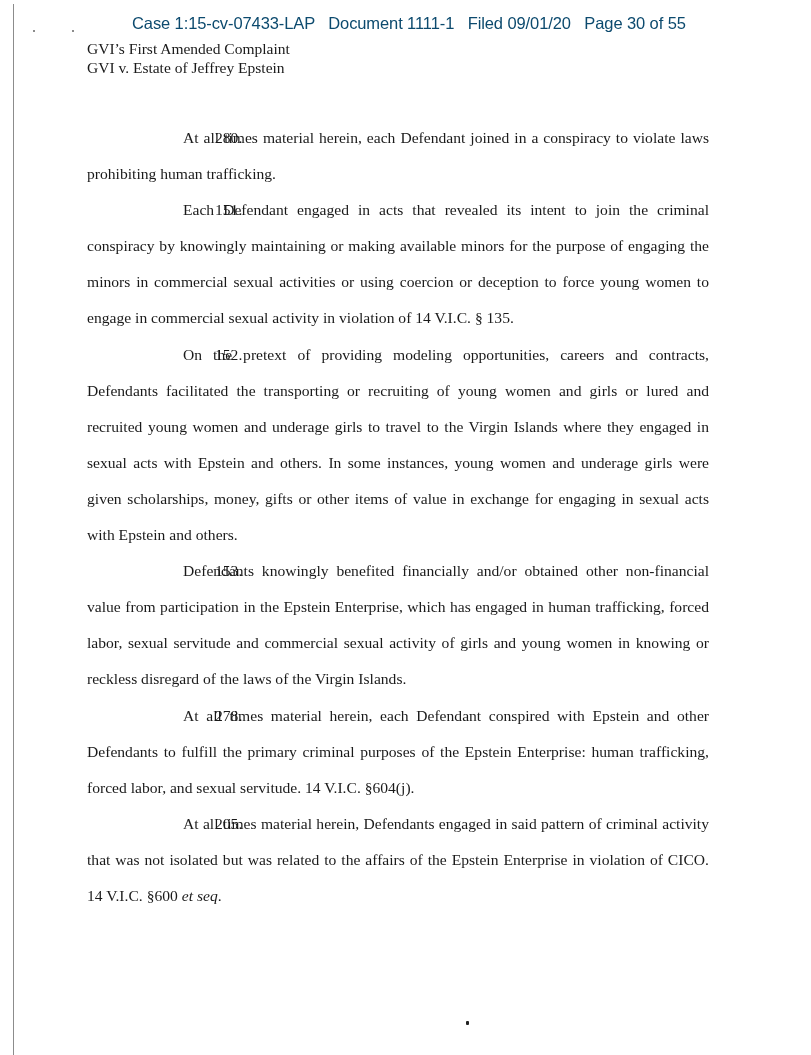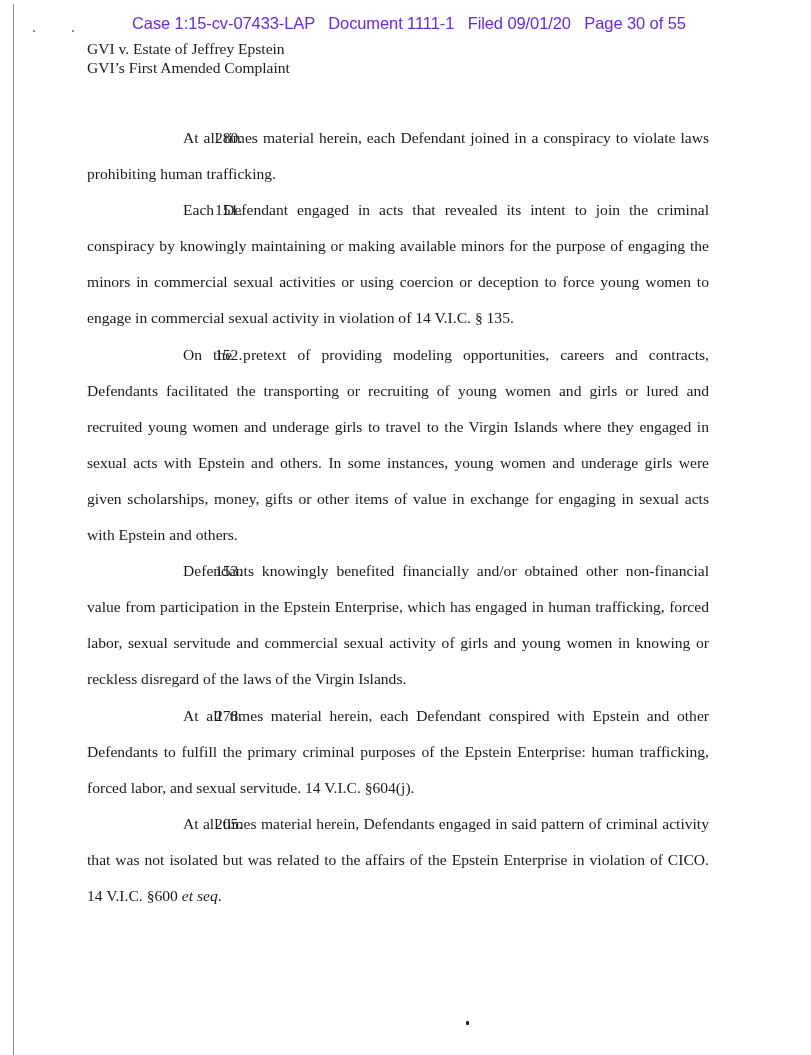--- a/index.html
+++ b/index.html
@@ -1,38 +1,38 @@
 <!DOCTYPE html>
 <html><head>
   <meta charset="utf-8">
   <style>
     html, body { margin: 0; padding: 0; background: #ffffff; }
     body { width: 811px; height: 1055px; position: relative; overflow: hidden; font-family: "Liberation Serif", serif; color: #1a1a1a; }
     .left-rule { position: absolute; left: 13px; top: 4px; width: 1px; height: 1051px; background: #8c8c8c; }
     .speck { position: absolute; width: 2px; height: 2px; background: #666; border-radius: 1px; }
-    .filing-header { position: absolute; left: 132px; top: 14px; font-family: "Liberation Sans", sans-serif; font-size: 16.5px; color: #6d28d9; white-space: pre; letter-spacing: -0.1px; }
+    .filing-header { position: absolute; left: 132px; top: 14px; font-family: "Liberation Sans", sans-serif; font-size: 16.5px; color: #0c4a6e; white-space: pre; letter-spacing: -0.1px; }
     .caption { position: absolute; left: 87px; top: 40px; font-size: 15.5px; line-height: 18.5px; }
     .caption b { font-weight: bold; }
     .body-text { position: absolute; left: 87px; top: 120px; width: 622px; font-size: 15.6px; line-height: 36.1px; }
     .para { margin: 0 0 0 0; text-align: justify; text-indent: 64px; }
     .para .num { display: inline-block; width: 32px; }
     .page-dot { position: absolute; left: 466px; top: 1021px; width: 3px; height: 4px; background: #222; border-radius: 1px; }
   </style>
 </head>
 <body>
 
 <div class="left-rule"></div>
 <div class="speck" style="left:33px;top:30px;"></div>
 <div class="speck" style="left:72px;top:30px;"></div>
 
 <div class="filing-header"><span>Case 1:15-cv-07433-LAP</span>   <span>Document 1111-1</span>   <span>Filed 09/01/20</span>   <span>Page 30 of 55</span></div>
 
 <div class="caption">
+  <div>GVI’s First Amended Complaint</div>
   <div>GVI v. Estate of Jeffrey Epstein</div>
-  <div>GVI’s First Amended Complaint</div>
 </div>
 
 <div class="body-text">
   <p class="para"><span class="num">280.</span><span>At all times material herein, each Defendant joined in a conspiracy to violate laws prohibiting human trafficking.</span></p>
   <p class="para"><span class="num">151.</span><span>Each Defendant engaged in acts that revealed its intent to join the criminal conspiracy by knowingly maintaining or making available minors for the purpose of engaging the minors in commercial sexual activities or using coercion or deception to force young women to engage in commercial sexual activity in violation of 14 V.I.C. § 135.</span></p>
   <p class="para"><span class="num">152.</span><span>On the pretext of providing modeling opportunities, careers and contracts, Defendants facilitated the transporting  or recruiting of young women and girls or  lured and recruited young women and  underage girls to travel to the Virgin Islands where they engaged in sexual acts with Epstein and others.  In some instances, young women and underage girls were given scholarships, money, gifts or other items of value in exchange for engaging in sexual acts with Epstein and others.</span></p>
   <p class="para"><span class="num">153.</span><span>Defendants knowingly benefited financially and/or obtained other non-financial value from participation in the Epstein Enterprise, which has engaged in human trafficking, forced labor, sexual servitude and commercial sexual activity of girls and young women in knowing or reckless disregard of the laws of the Virgin Islands.</span></p>
   <p class="para"><span class="num">278.</span><span>At all times material herein, each Defendant conspired with Epstein and other Defendants to fulfill the primary criminal purposes of the Epstein Enterprise:  human trafficking, forced labor, and sexual servitude.  14 V.I.C. §604(j).</span></p>
   <p class="para"><span class="num">205.</span><span>At all times material herein, Defendants engaged in said pattern of criminal activity that was not isolated but was related to the affairs of the Epstein Enterprise in violation of CICO. 14 V.I.C. §600 </span><i>et seq</i><span>.</span></p>
 </div>

